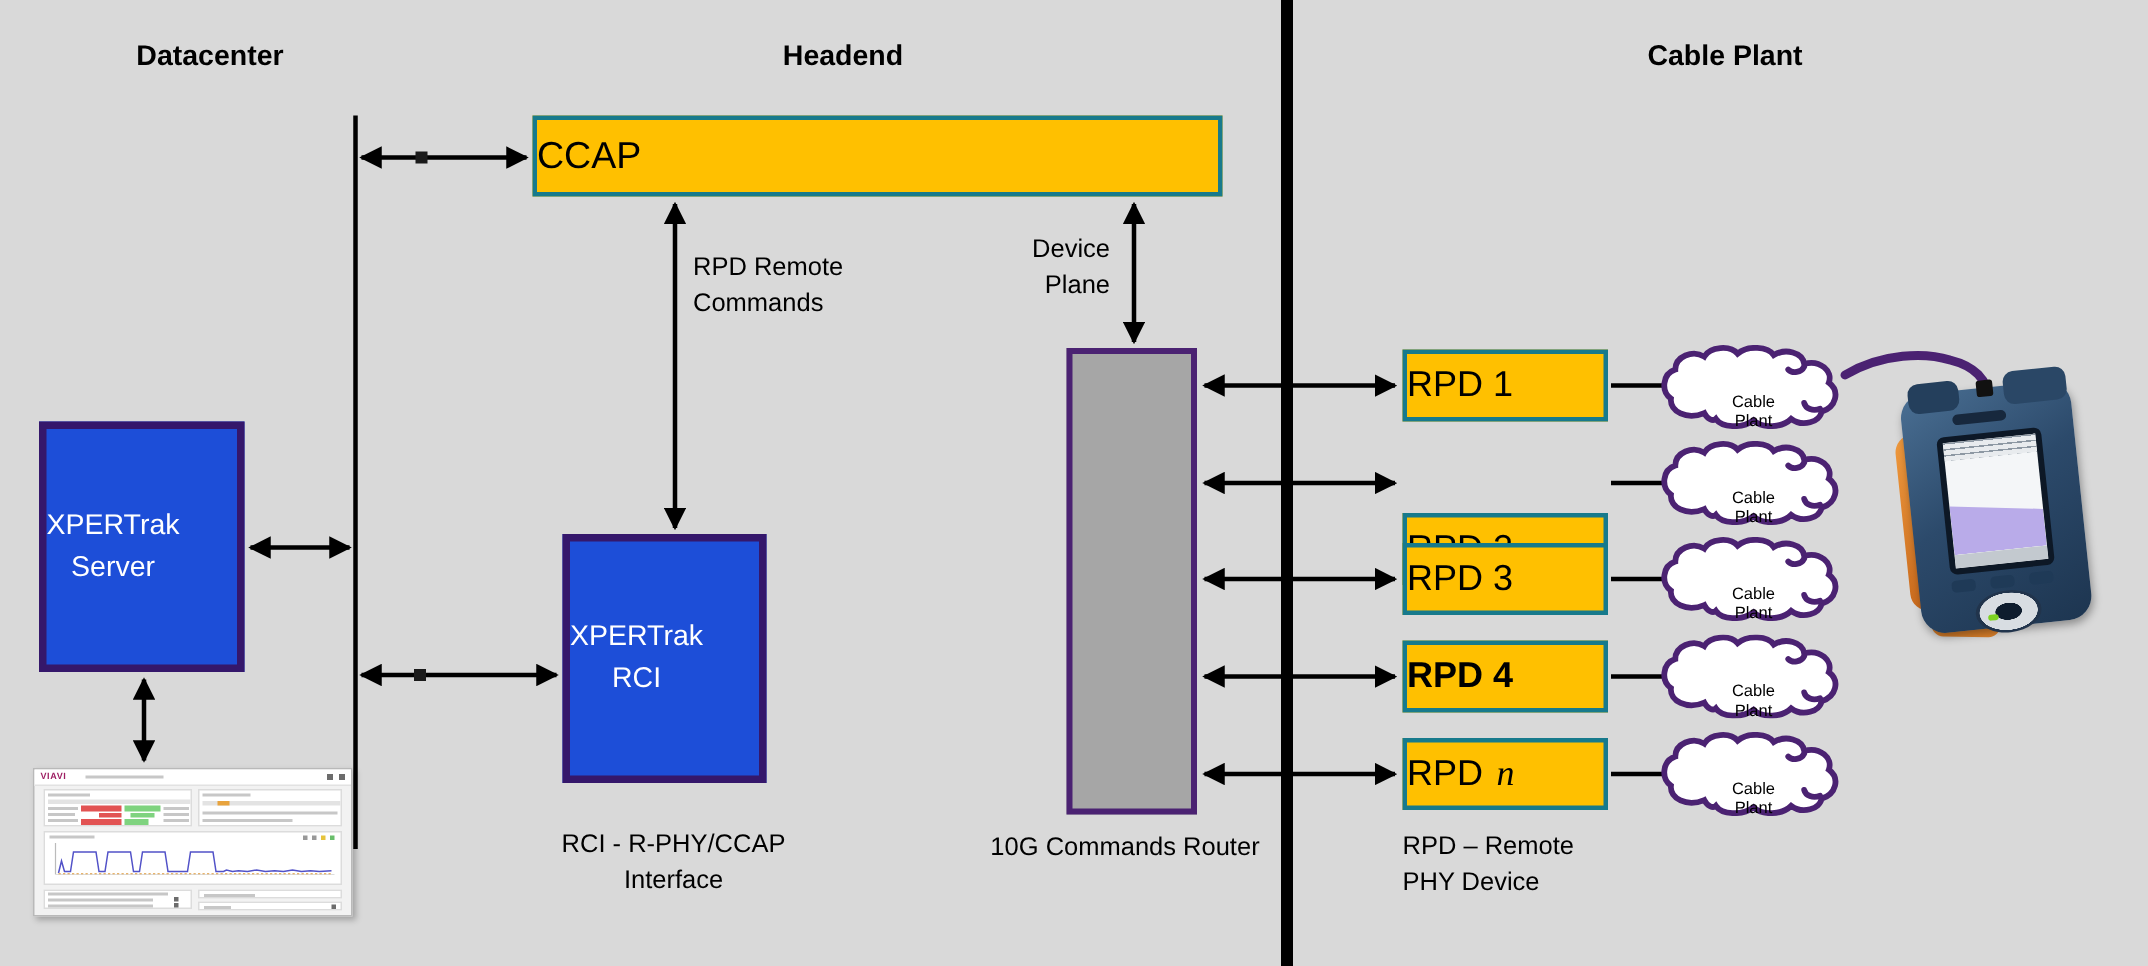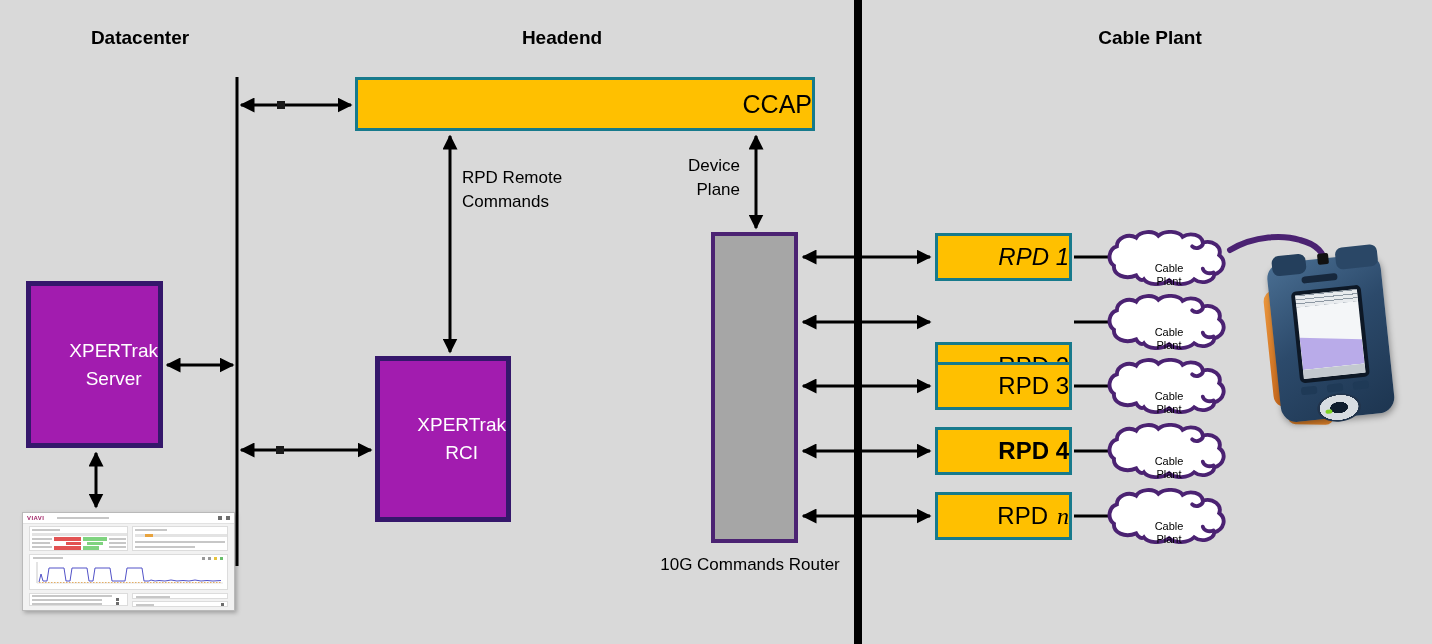--- a/index.html
+++ b/index.html
@@ -1,22 +1,22 @@
 <!DOCTYPE html>
 <html><head>
 <meta charset="utf-8">
 <style>
   html,body{margin:0;padding:0;}
   body{font-family:"Liberation Sans",sans-serif;background:#fff;}
   #stage{position:relative;width:1432px;height:644px;background:#D9D9D9;overflow:hidden;}
   .sec-title{position:absolute;top:27px;width:200px;text-align:center;font-size:19px;font-weight:bold;color:#000;z-index:2;}
   #overlay{position:absolute;left:0;top:0;z-index:1;}
-  .node{position:absolute;display:flex;align-items:center;justify-content:flex-end;text-align:center;z-index:2;box-sizing:border-box;}
+  .node{position:absolute;display:flex;align-items:center;justify-content:flex-start;text-align:center;z-index:2;box-sizing:border-box;}
   .orange-box{background:#FFC000;border:3px solid #177A8C;color:#000;}
-  .blue-box{background:#a21caf;border:5px solid #35176B;color:#fff;font-size:19px;line-height:28px;}
+  .blue-box{background:#1d4ed8;border:5px solid #35176B;color:#fff;font-size:19px;line-height:28px;}
   .gray-box{background:#A6A6A6;border:4px solid #4B2272;}
   .ccap{left:355px;top:77px;width:460px;height:54px;font-size:25px;}
   .server{left:26px;top:281px;width:137px;height:167px;}
   .rci{left:375px;top:356px;width:136px;height:166px;}
   .router{left:711px;top:232px;width:87px;height:311px;}
   .rpd{left:935px;width:137px;height:48px;font-size:24px;}
   .num-i{font-family:"Liberation Serif",serif;font-style:italic;margin-left:9px;}
   .caption{position:absolute;font-size:17px;line-height:24px;color:#000;z-index:2;}
   .cloud{position:absolute;left:1106px;width:126px;height:56px;z-index:2;}
   .cloud svg{position:absolute;left:0;top:0;}
@@ -105,21 +105,21 @@
 
   <div class="node blue-box rci">
     <div>
       <div>XPERTrak</div>
       <div>RCI</div>
     </div>
   </div>
 
   <div class="node gray-box router"></div>
 
-  <div class="node orange-box rpd" style="top:233px;font-style:italic;">
+  <div class="node orange-box rpd" style="top:233px;">
     <span>RPD 1</span>
       <span></span>
   </div>
   <div class="node orange-box rpd" style="top:298px;margin-top:44px;">
     <span>RPD 2</span>
       <span></span>
   </div>
   <div class="node orange-box rpd" style="top:362px;">
     <span>RPD 3</span>
       <span></span>
@@ -200,21 +200,29 @@
   </div>
 
   <div class="caption" style="left:462px;top:166px;">
     <div>RPD Remote</div>
     <div>Commands</div>
   </div>
   <div class="caption" style="left:630px;top:154px;width:110px;text-align:right;">
     <div>Device</div>
     <div>Plane</div>
   </div>
+  <div class="caption" style="left:340px;top:551px;width:218px;text-align:center;">
+    <div>RCI - R-PHY/CCAP</div>
+    <div>Interface</div>
+  </div>
   <div class="caption" style="left:645px;top:553px;width:210px;text-align:center;">10G Commands Router</div>
+  <div class="caption" style="left:935px;top:552px;">
+    <div>RPD – Remote</div>
+    <div>PHY Device</div>
+  </div>
 
   <div class="thumb">
     <div class="hdr">
       <span class="logo">VIAVI</span>
       <div class="bar" style="left:34px;top:4px;width:52px;height:2px;"></div>
       <div class="sq" style="right:12px;top:3px;"></div>
       <div class="sq" style="right:4px;top:3px;"></div>
     </div>
     <div class="panel" style="left:6px;top:13px;width:99px;height:25px;">
       <div class="bar" style="left:2px;top:2px;width:28px;height:2px;"></div>

